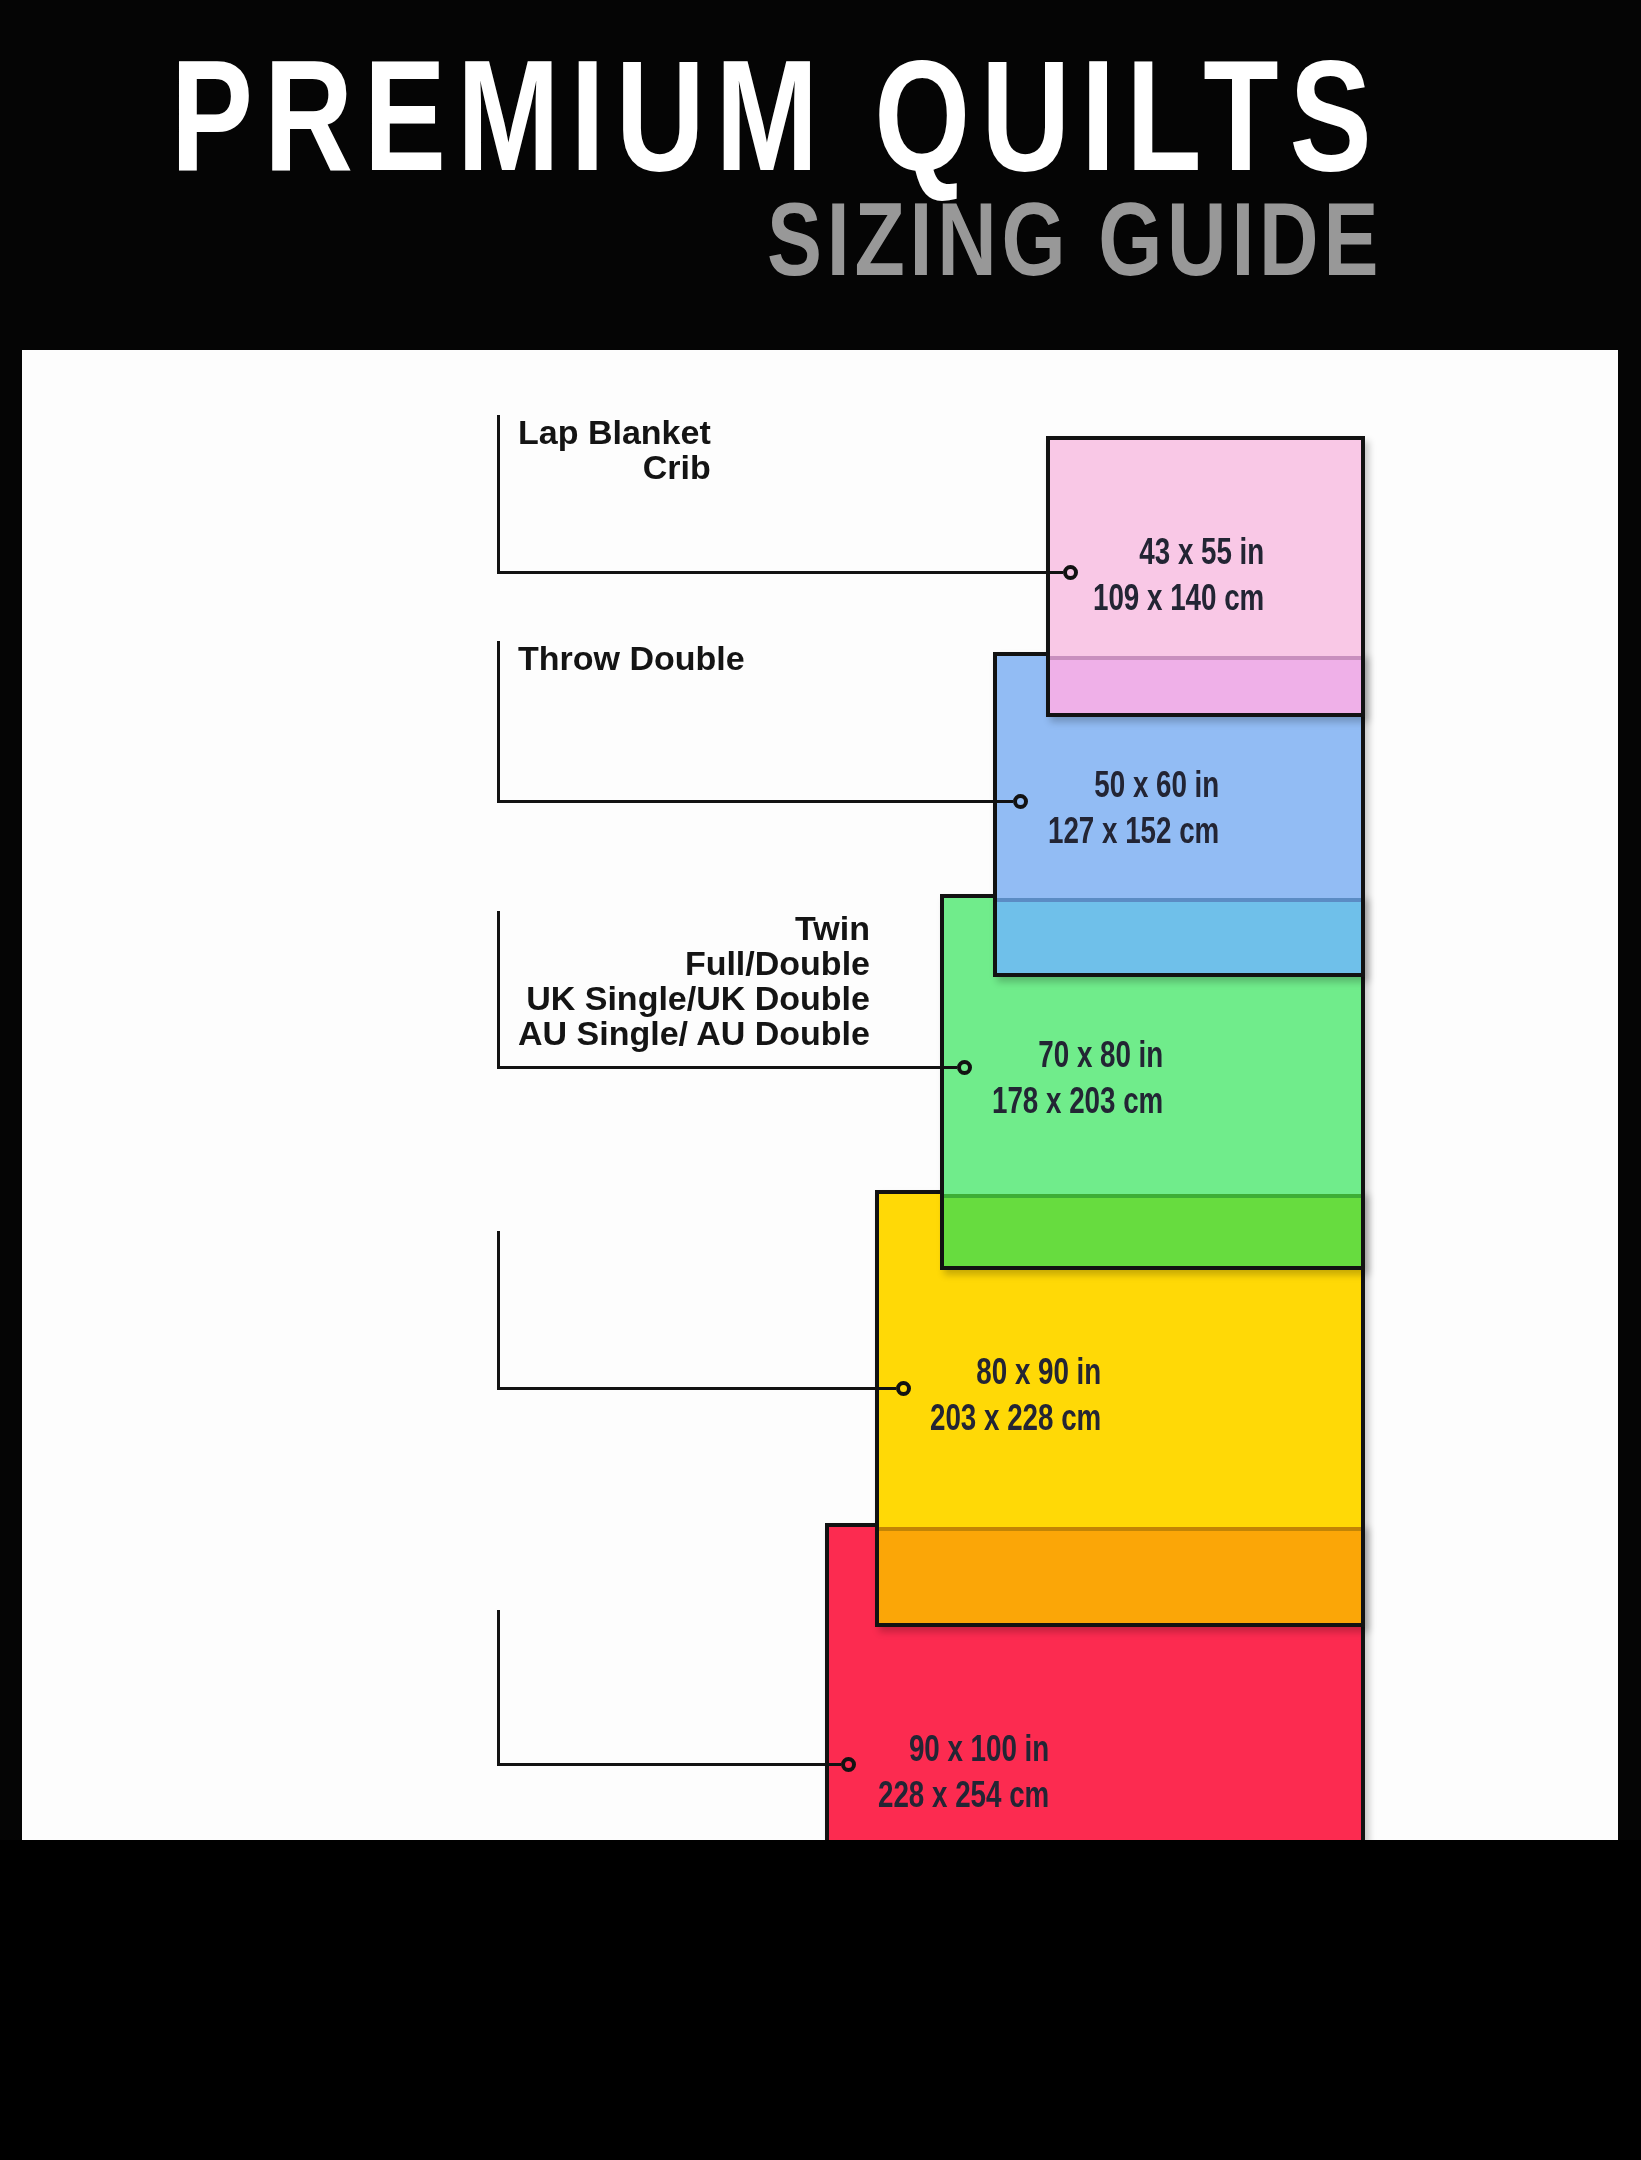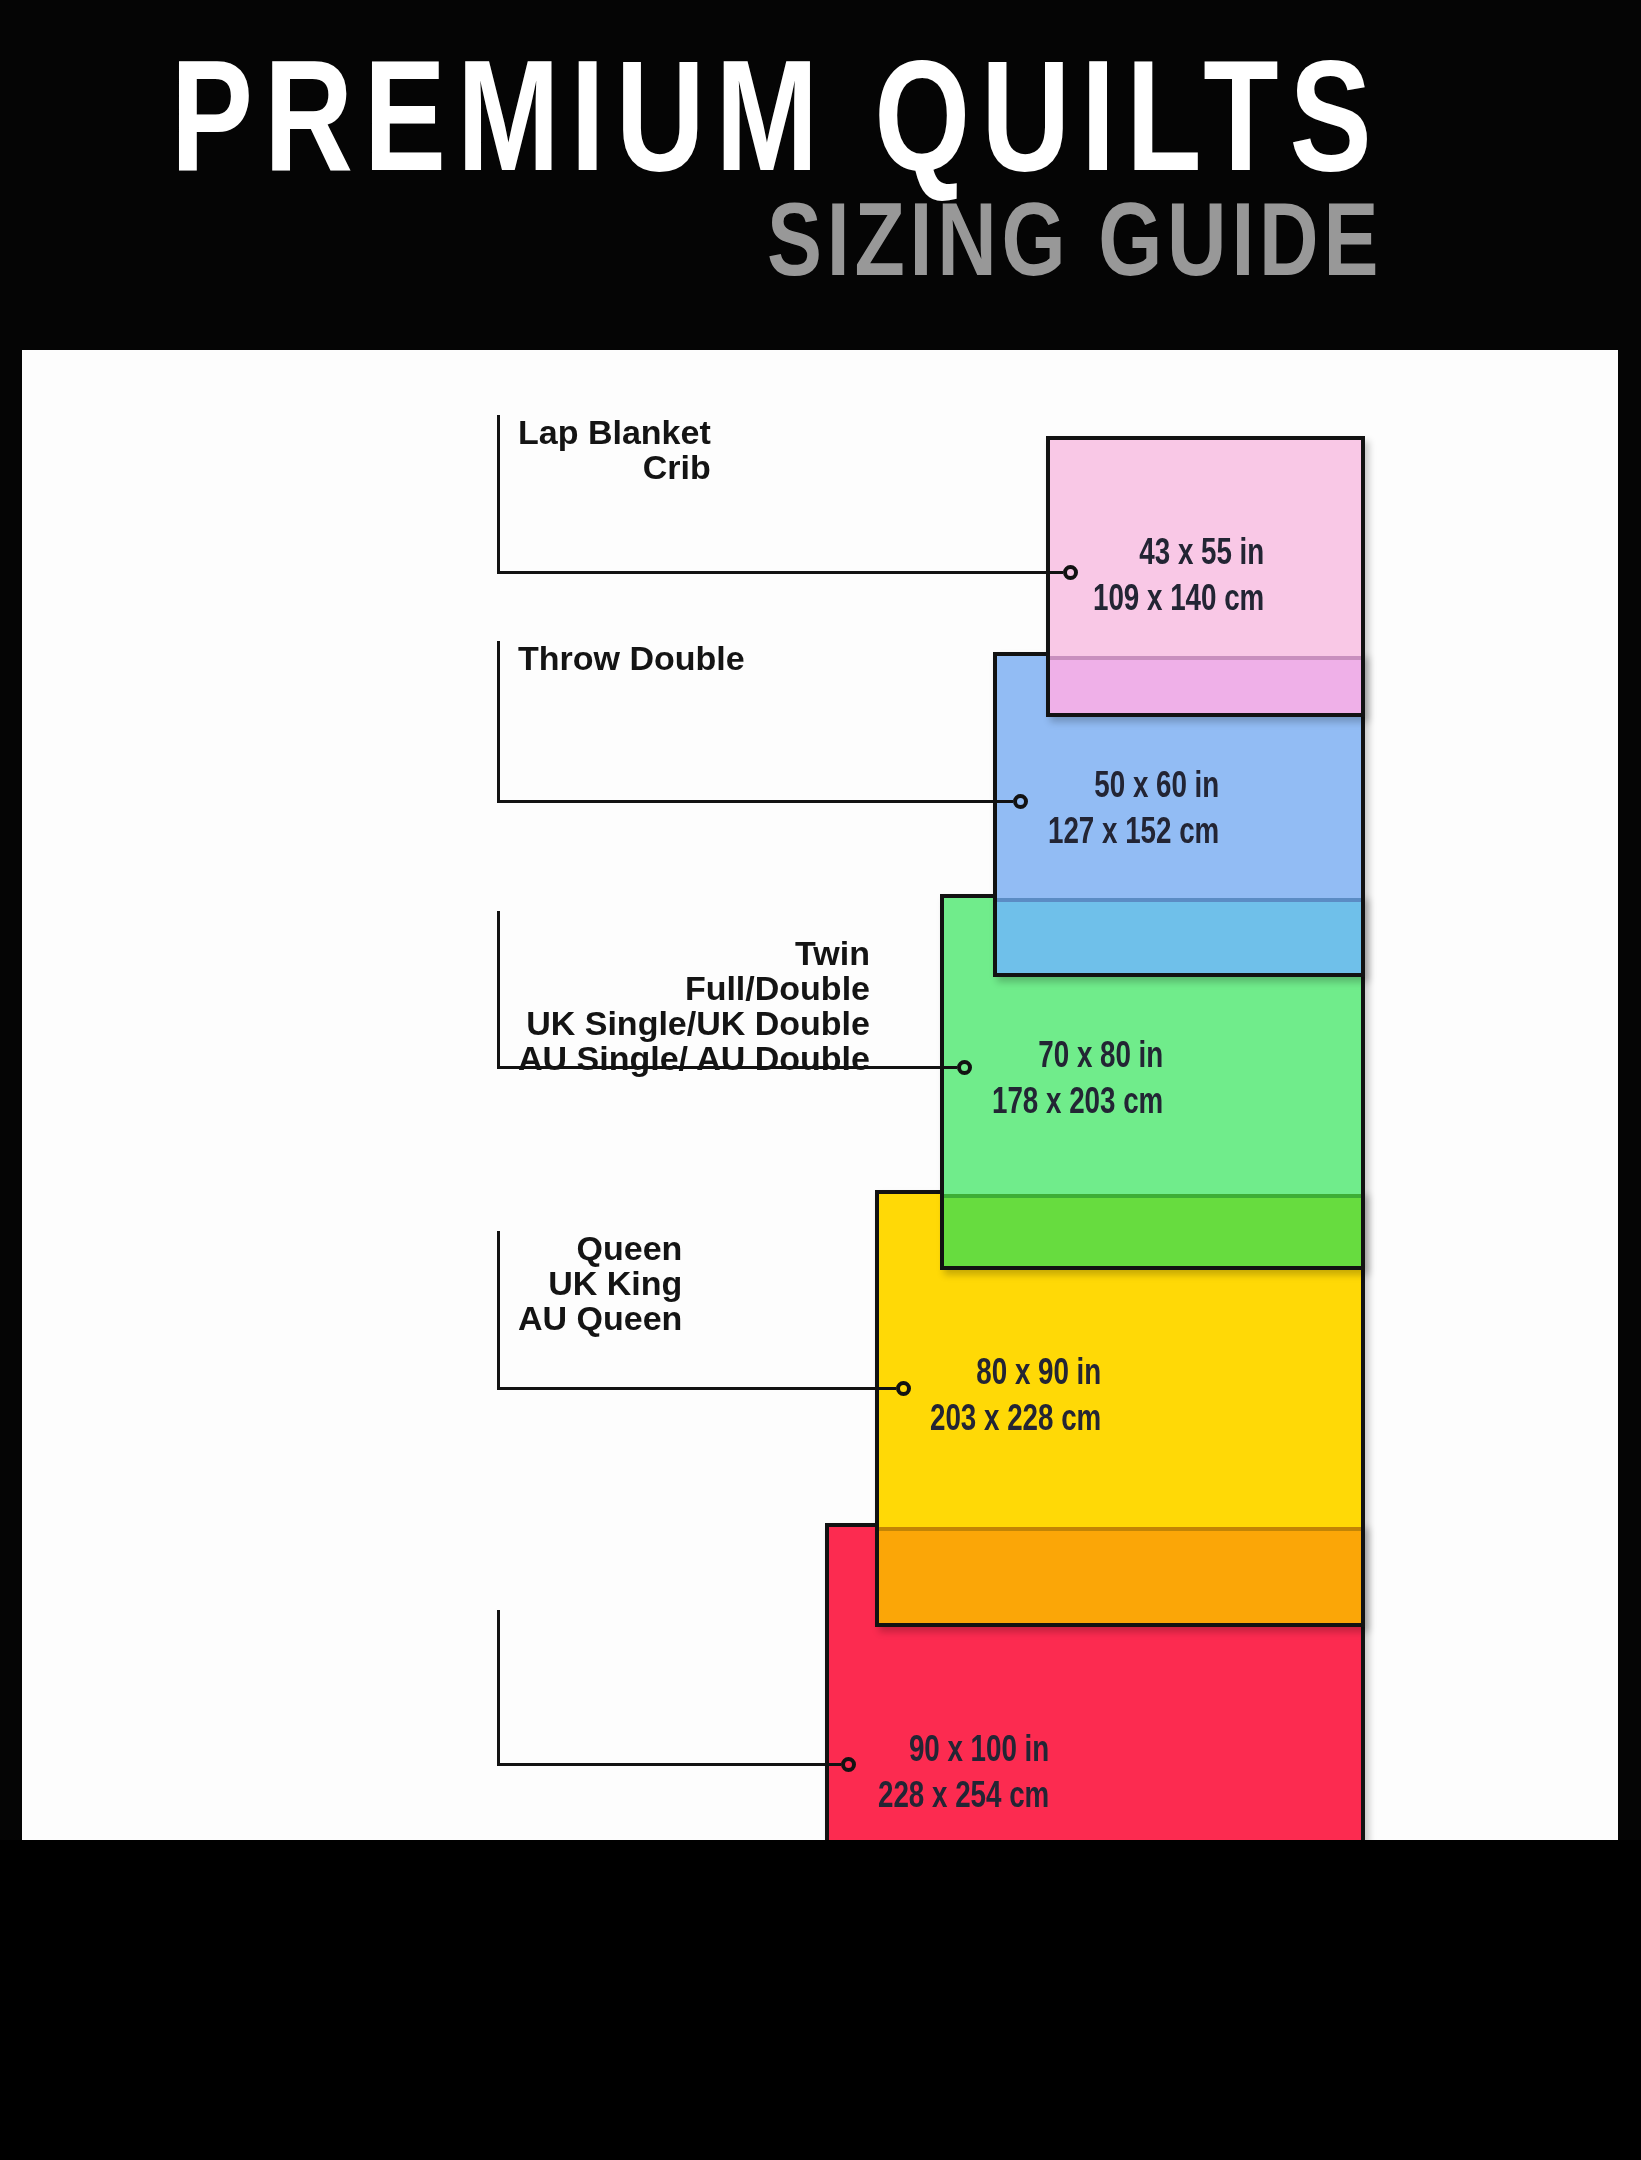--- a/index.html
+++ b/index.html
@@ -94,21 +94,21 @@
   .h-king{left:475px; top:1413px; width:344px;}
   .r-king{left:819px; top:1407px;}
   
   .glabel{
     position:absolute; left:496px; z-index:12;
     color:#141414; font-weight:bold; font-size:34px; line-height:35px;
     white-space:pre-line;
   }
   .gl-lap{top:65px;}
   .gl-throw{top:291px;}
-  .gl-twin{top:586px;}
+  .gl-twin{top:561px;}
   .gl-queen{top:881px;}
   .gl-king{top:1260px;}
   
   .dims{
     position:absolute; z-index:12;
     color:#232534; font-weight:bold; font-size:37px; line-height:46px;
     white-space:pre-line;
     transform:scaleX(0.75); transform-origin:left top;
   }
   .d-lap{left:1071px; top:179px;}
@@ -153,23 +153,20 @@
     <div class="hline h-king"></div>
     <div class="ring r-king"></div>
 
     <div class="glabel gl-lap">Lap Blanket
 Crib</div>
     <div class="glabel gl-throw">Throw Double</div>
     <div class="glabel gl-twin">Twin
 Full/Double
 UK Single/UK Double
 AU Single/ AU Double</div>
-    <div class="glabel gl-queen">Queen
-UK King
-AU Queen</div>
 
     <div class="dims d-lap">43 x 55 in
 109 x 140 cm</div>
     <div class="dims d-throw">50 x 60 in
 127 x 152 cm</div>
     <div class="dims d-twin">70 x 80 in
 178 x 203 cm</div>
     <div class="dims d-queen">80 x 90 in
 203 x 228 cm</div>
     <div class="dims d-king">90 x 100 in

